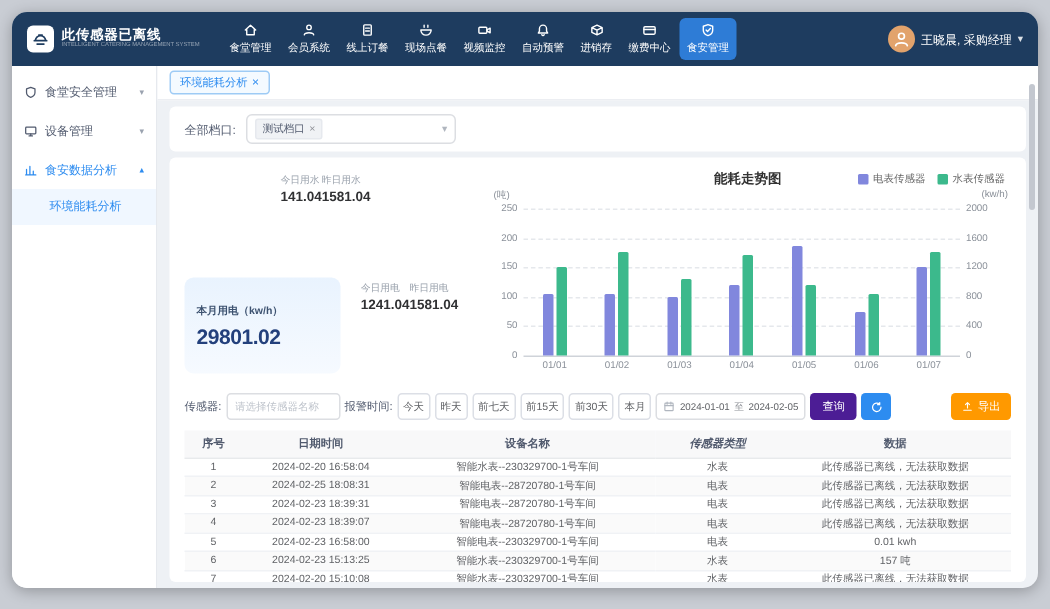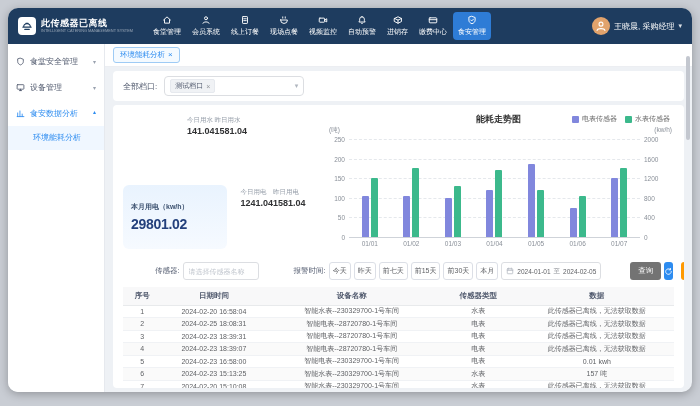--- a/index.html
+++ b/index.html
@@ -74,29 +74,29 @@
 .gridline{position:absolute;left:0;right:0;border-top:1px dashed #e5e8ec;}
 .gridline.base{border-top:1px solid #cfd3d9;}
 .tick{position:absolute;font-size:6.5px;color:#8a9099;transform:translateY(-50%);white-space:nowrap;}
 .tick-l{right:100%;margin-right:4px;}
 .tick-r{left:100%;margin-left:4px;}
 .slot{position:absolute;top:0;bottom:0;display:flex;align-items:flex-end;justify-content:center;gap:2px;}
 .bar{width:7px;border-radius:1px 1px 0 0;}
 .xlab{position:absolute;top:100%;margin-top:3px;left:0;right:0;text-align:center;font-size:6.5px;color:#8a9099;}
 
 .filter-row{display:flex;align-items:center;gap:3px;margin-top:9px;flex-shrink:0;}
-.fr-label{font-size:7.5px;color:#515a6e;white-space:nowrap;margin-left:32px;}
+.fr-label{font-size:7.5px;color:#515a6e;white-space:nowrap;}
 .fr-input{width:76px;height:18px;border:1px solid #dcdee2;border-radius:3px;font-size:7px;padding:0 5px;color:#515a6e;font-family:inherit;outline:none;}
 .fr-input::placeholder{color:#bfc4cc;}
 .quick-ranges{display:flex;gap:3px;}
 .qbtn{height:18px;padding:0 3px;border:1px solid #dcdfe6;background:#fff;border-radius:3px;font-size:7px;color:#606266;cursor:pointer;font-family:inherit;white-space:nowrap;}
 .date-range{height:18px;border:1px solid #dcdee2;border-radius:3px;display:flex;align-items:center;gap:3px;padding:0 4px;font-size:6.5px;color:#606266;cursor:pointer;white-space:nowrap;background:#fff;}
 .date-range .icn svg{width:8px;height:8px;color:#b0b6bf;display:block;}
 .date-sep{color:#909399;}
-.btn-primary{height:18px;padding:0 8px;background:#737373;color:#fff;border:none;border-radius:3px;font-size:7.5px;cursor:pointer;font-family:Liberation Serif, serif;white-space:nowrap;margin-left:26px;}
+.btn-primary{height:18px;padding:0 8px;background:#4c1d95;color:#fff;border:none;border-radius:3px;font-size:7.5px;cursor:pointer;font-family:Liberation Serif, serif;white-space:nowrap;}
 .btn-icon{height:18px;width:20px;background:#2d8cf0;color:#fff;border:none;border-radius:3px;cursor:pointer;display:flex;align-items:center;justify-content:center;}
 .btn-icon svg{width:9px;height:9px;display:block;}
 .spacer{flex:1;min-width:2px;}
 .btn-export{height:18px;padding:0 7px;background:#ff9900;color:#fff;border:none;border-radius:3px;font-size:7.5px;cursor:pointer;display:flex;align-items:center;gap:3px;font-family:inherit;white-space:nowrap;}
 .btn-export svg{width:8px;height:8px;display:block;}
 
 .data-table{width:100%;border-collapse:collapse;margin-top:7px;table-layout:fixed;}
 .data-table th{background:#f8f8f9;color:#515a6e;font-size:7.5px;font-weight:bold;height:18px;border-bottom:1px solid #e8eaec;white-space:nowrap;}
 .data-table td{font-size:7px;color:#606266;height:12.5px;text-align:center;border-bottom:1px solid #f0f2f5;white-space:nowrap;overflow:hidden;text-overflow:ellipsis;padding:0 2px;}
 .data-table tbody tr:nth-child(even) td{background:#fafafa;}
@@ -414,21 +414,21 @@
             <span>导出</span>
           </button>
         </div>
 
         <table class="data-table">
           <thead id="table-head">
               <tr>
                 <th style="width: 7%;">序号</th>
                 <th style="width: 19%;">日期时间</th>
                 <th style="width: 31%;">设备名称</th>
-                <th style="width: 15%;">传感器类型</th>
+                <th style="width: 15%; font-style: italic;">传感器类型</th>
                 <th style="width: 28%;">数据</th>
               </tr>
             </thead>
           <tbody id="table-body">
               <tr>
                 <td>1</td>
                 <td>2024-02-20 16:58:04</td>
                 <td>智能水表--230329700-1号车间</td>
                 <td>水表</td>
                 <td>此传感器已离线，无法获取数据</td>

